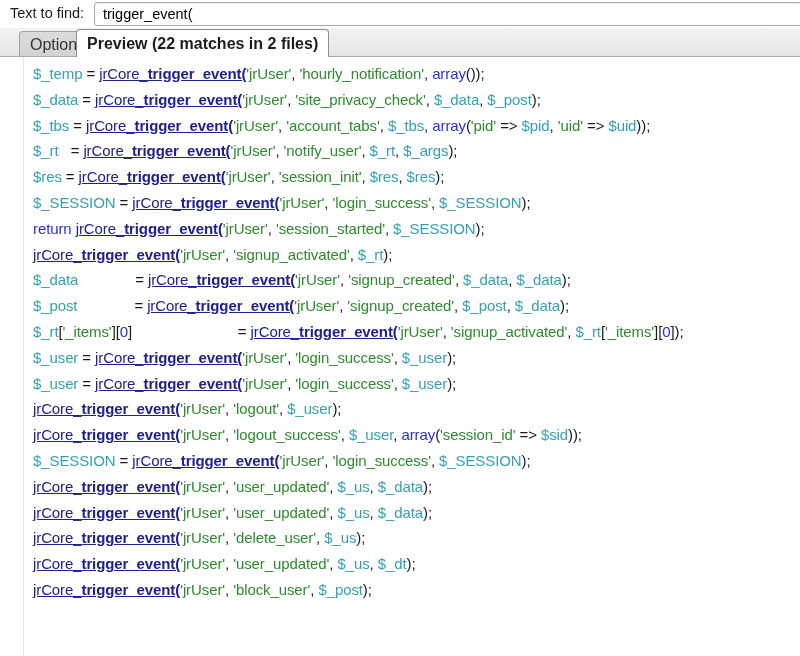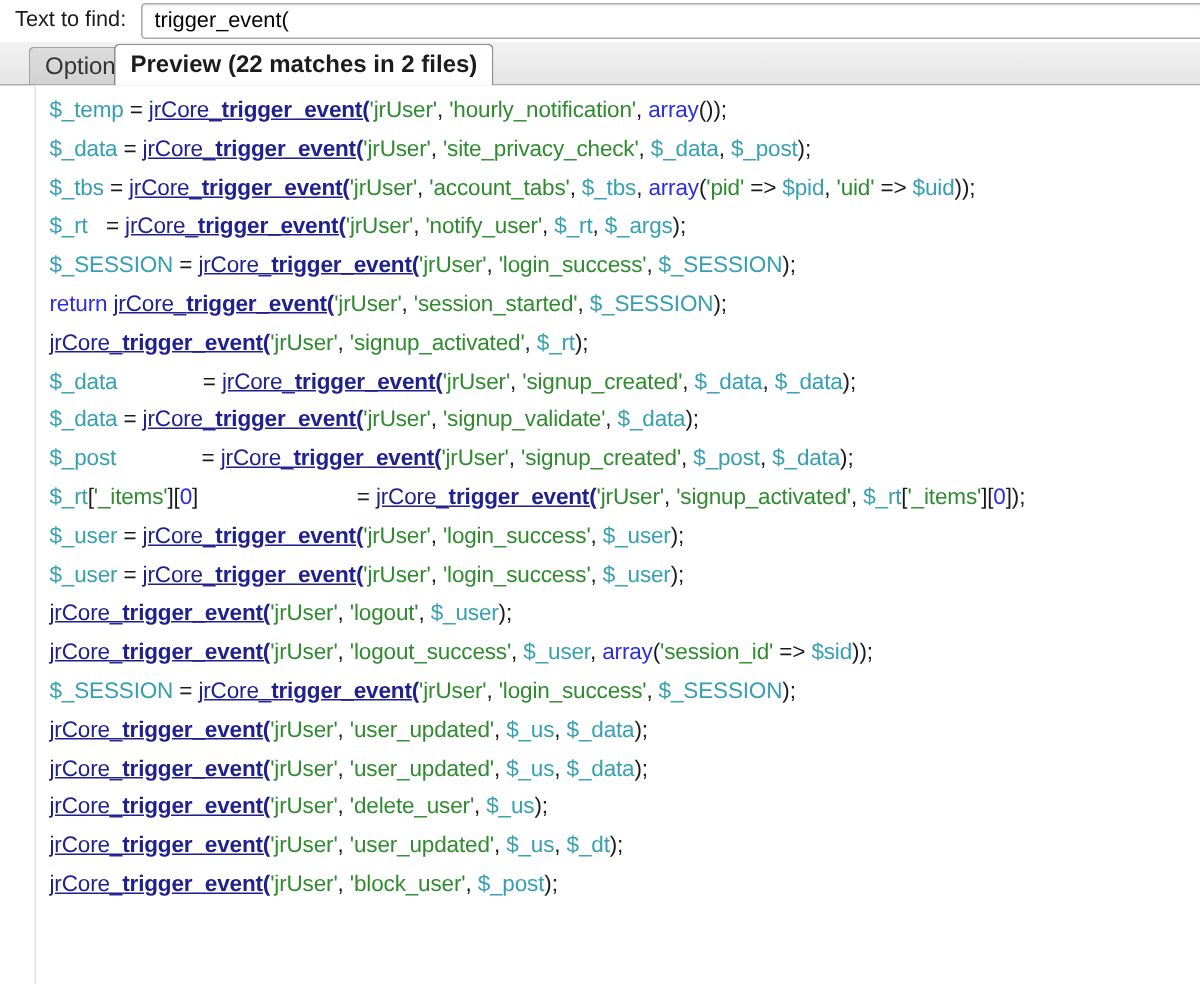--- a/index.html
+++ b/index.html
@@ -91,25 +91,25 @@
 <div class="tab-bar">
   <div class="tab inactive">Options</div>
   <div class="tab active">Preview (22 matches in 2 files)</div>
 </div>
 
 <div class="preview-pane">
     <div class="code-line"><span class="t-v">$_temp</span><span class="t-p"> = </span><span class="t-l">jrCore_</span><span class="t-lb">trigger_event(</span><span class="t-s">'jrUser'</span><span class="t-p">, </span><span class="t-s">'hourly_notification'</span><span class="t-p">, </span><span class="t-k">array</span><span class="t-p">());</span></div>
     <div class="code-line"><span class="t-v">$_data</span><span class="t-p"> = </span><span class="t-l">jrCore_</span><span class="t-lb">trigger_event(</span><span class="t-s">'jrUser'</span><span class="t-p">, </span><span class="t-s">'site_privacy_check'</span><span class="t-p">, </span><span class="t-v">$_data</span><span class="t-p">, </span><span class="t-v">$_post</span><span class="t-p">);</span></div>
     <div class="code-line"><span class="t-v">$_tbs</span><span class="t-p"> = </span><span class="t-l">jrCore_</span><span class="t-lb">trigger_event(</span><span class="t-s">'jrUser'</span><span class="t-p">, </span><span class="t-s">'account_tabs'</span><span class="t-p">, </span><span class="t-v">$_tbs</span><span class="t-p">, </span><span class="t-k">array</span><span class="t-p">(</span><span class="t-s">'pid'</span><span class="t-p"> =&gt; </span><span class="t-v">$pid</span><span class="t-p">, </span><span class="t-s">'uid'</span><span class="t-p"> =&gt; </span><span class="t-v">$uid</span><span class="t-p">));</span></div>
     <div class="code-line"><span class="t-v">$_rt</span><span class="t-p">   = </span><span class="t-l">jrCore_</span><span class="t-lb">trigger_event(</span><span class="t-s">'jrUser'</span><span class="t-p">, </span><span class="t-s">'notify_user'</span><span class="t-p">, </span><span class="t-v">$_rt</span><span class="t-p">, </span><span class="t-v">$_args</span><span class="t-p">);</span></div>
+    <div class="code-line"><span class="t-v">$res</span><span class="t-p"> = </span><span class="t-l">jrCore_</span><span class="t-lb">trigger_event(</span><span class="t-s">'jrUser'</span><span class="t-p">, </span><span class="t-s">'session_init'</span><span class="t-p">, </span><span class="t-v">$res</span><span class="t-p">, </span><span class="t-v">$res</span><span class="t-p">);</span></div>
     <div class="code-line"><span class="t-v">$_SESSION</span><span class="t-p"> = </span><span class="t-l">jrCore_</span><span class="t-lb">trigger_event(</span><span class="t-s">'jrUser'</span><span class="t-p">, </span><span class="t-s">'login_success'</span><span class="t-p">, </span><span class="t-v">$_SESSION</span><span class="t-p">);</span></div>
     <div class="code-line"><span class="t-k">return</span><span class="t-p"> </span><span class="t-l">jrCore_</span><span class="t-lb">trigger_event(</span><span class="t-s">'jrUser'</span><span class="t-p">, </span><span class="t-s">'session_started'</span><span class="t-p">, </span><span class="t-v">$_SESSION</span><span class="t-p">);</span></div>
     <div class="code-line"><span class="t-l">jrCore_</span><span class="t-lb">trigger_event(</span><span class="t-s">'jrUser'</span><span class="t-p">, </span><span class="t-s">'signup_activated'</span><span class="t-p">, </span><span class="t-v">$_rt</span><span class="t-p">);</span></div>
     <div class="code-line"><span class="t-v">$_data</span><span class="t-p">              = </span><span class="t-l">jrCore_</span><span class="t-lb">trigger_event(</span><span class="t-s">'jrUser'</span><span class="t-p">, </span><span class="t-s">'signup_created'</span><span class="t-p">, </span><span class="t-v">$_data</span><span class="t-p">, </span><span class="t-v">$_data</span><span class="t-p">);</span></div>
-    <div class="code-line"><span class="t-v">$_data</span><span class="t-p"> = </span><span class="t-l">jrCore_</span><span class="t-lb">trigger_event(</span><span class="t-s">'jrUser'</span><span class="t-p">, </span><span class="t-s">'signup_validate'</span><span class="t-p">, </span><span class="t-v">$_data</span><span class="t-p">);</span></div>
     <div class="code-line"><span class="t-v">$_post</span><span class="t-p">              = </span><span class="t-l">jrCore_</span><span class="t-lb">trigger_event(</span><span class="t-s">'jrUser'</span><span class="t-p">, </span><span class="t-s">'signup_created'</span><span class="t-p">, </span><span class="t-v">$_post</span><span class="t-p">, </span><span class="t-v">$_data</span><span class="t-p">);</span></div>
     <div class="code-line"><span class="t-v">$_rt</span><span class="t-p">[</span><span class="t-s">'_items'</span><span class="t-p">][</span><span class="t-n">0</span><span class="t-p">]</span><span class="t-p">                          = </span><span class="t-l">jrCore_</span><span class="t-lb">trigger_event(</span><span class="t-s">'jrUser'</span><span class="t-p">, </span><span class="t-s">'signup_activated'</span><span class="t-p">, </span><span class="t-v">$_rt</span><span class="t-p">[</span><span class="t-s">'_items'</span><span class="t-p">][</span><span class="t-n">0</span><span class="t-p">]);</span></div>
     <div class="code-line"><span class="t-v">$_user</span><span class="t-p"> = </span><span class="t-l">jrCore_</span><span class="t-lb">trigger_event(</span><span class="t-s">'jrUser'</span><span class="t-p">, </span><span class="t-s">'login_success'</span><span class="t-p">, </span><span class="t-v">$_user</span><span class="t-p">);</span></div>
     <div class="code-line"><span class="t-v">$_user</span><span class="t-p"> = </span><span class="t-l">jrCore_</span><span class="t-lb">trigger_event(</span><span class="t-s">'jrUser'</span><span class="t-p">, </span><span class="t-s">'login_success'</span><span class="t-p">, </span><span class="t-v">$_user</span><span class="t-p">);</span></div>
     <div class="code-line"><span class="t-l">jrCore_</span><span class="t-lb">trigger_event(</span><span class="t-s">'jrUser'</span><span class="t-p">, </span><span class="t-s">'logout'</span><span class="t-p">, </span><span class="t-v">$_user</span><span class="t-p">);</span></div>
     <div class="code-line"><span class="t-l">jrCore_</span><span class="t-lb">trigger_event(</span><span class="t-s">'jrUser'</span><span class="t-p">, </span><span class="t-s">'logout_success'</span><span class="t-p">, </span><span class="t-v">$_user</span><span class="t-p">, </span><span class="t-k">array</span><span class="t-p">(</span><span class="t-s">'session_id'</span><span class="t-p"> =&gt; </span><span class="t-v">$sid</span><span class="t-p">));</span></div>
     <div class="code-line"><span class="t-v">$_SESSION</span><span class="t-p"> = </span><span class="t-l">jrCore_</span><span class="t-lb">trigger_event(</span><span class="t-s">'jrUser'</span><span class="t-p">, </span><span class="t-s">'login_success'</span><span class="t-p">, </span><span class="t-v">$_SESSION</span><span class="t-p">);</span></div>
     <div class="code-line"><span class="t-l">jrCore_</span><span class="t-lb">trigger_event(</span><span class="t-s">'jrUser'</span><span class="t-p">, </span><span class="t-s">'user_updated'</span><span class="t-p">, </span><span class="t-v">$_us</span><span class="t-p">, </span><span class="t-v">$_data</span><span class="t-p">);</span></div>
     <div class="code-line"><span class="t-l">jrCore_</span><span class="t-lb">trigger_event(</span><span class="t-s">'jrUser'</span><span class="t-p">, </span><span class="t-s">'user_updated'</span><span class="t-p">, </span><span class="t-v">$_us</span><span class="t-p">, </span><span class="t-v">$_data</span><span class="t-p">);</span></div>
     <div class="code-line"><span class="t-l">jrCore_</span><span class="t-lb">trigger_event(</span><span class="t-s">'jrUser'</span><span class="t-p">, </span><span class="t-s">'delete_user'</span><span class="t-p">, </span><span class="t-v">$_us</span><span class="t-p">);</span></div>

